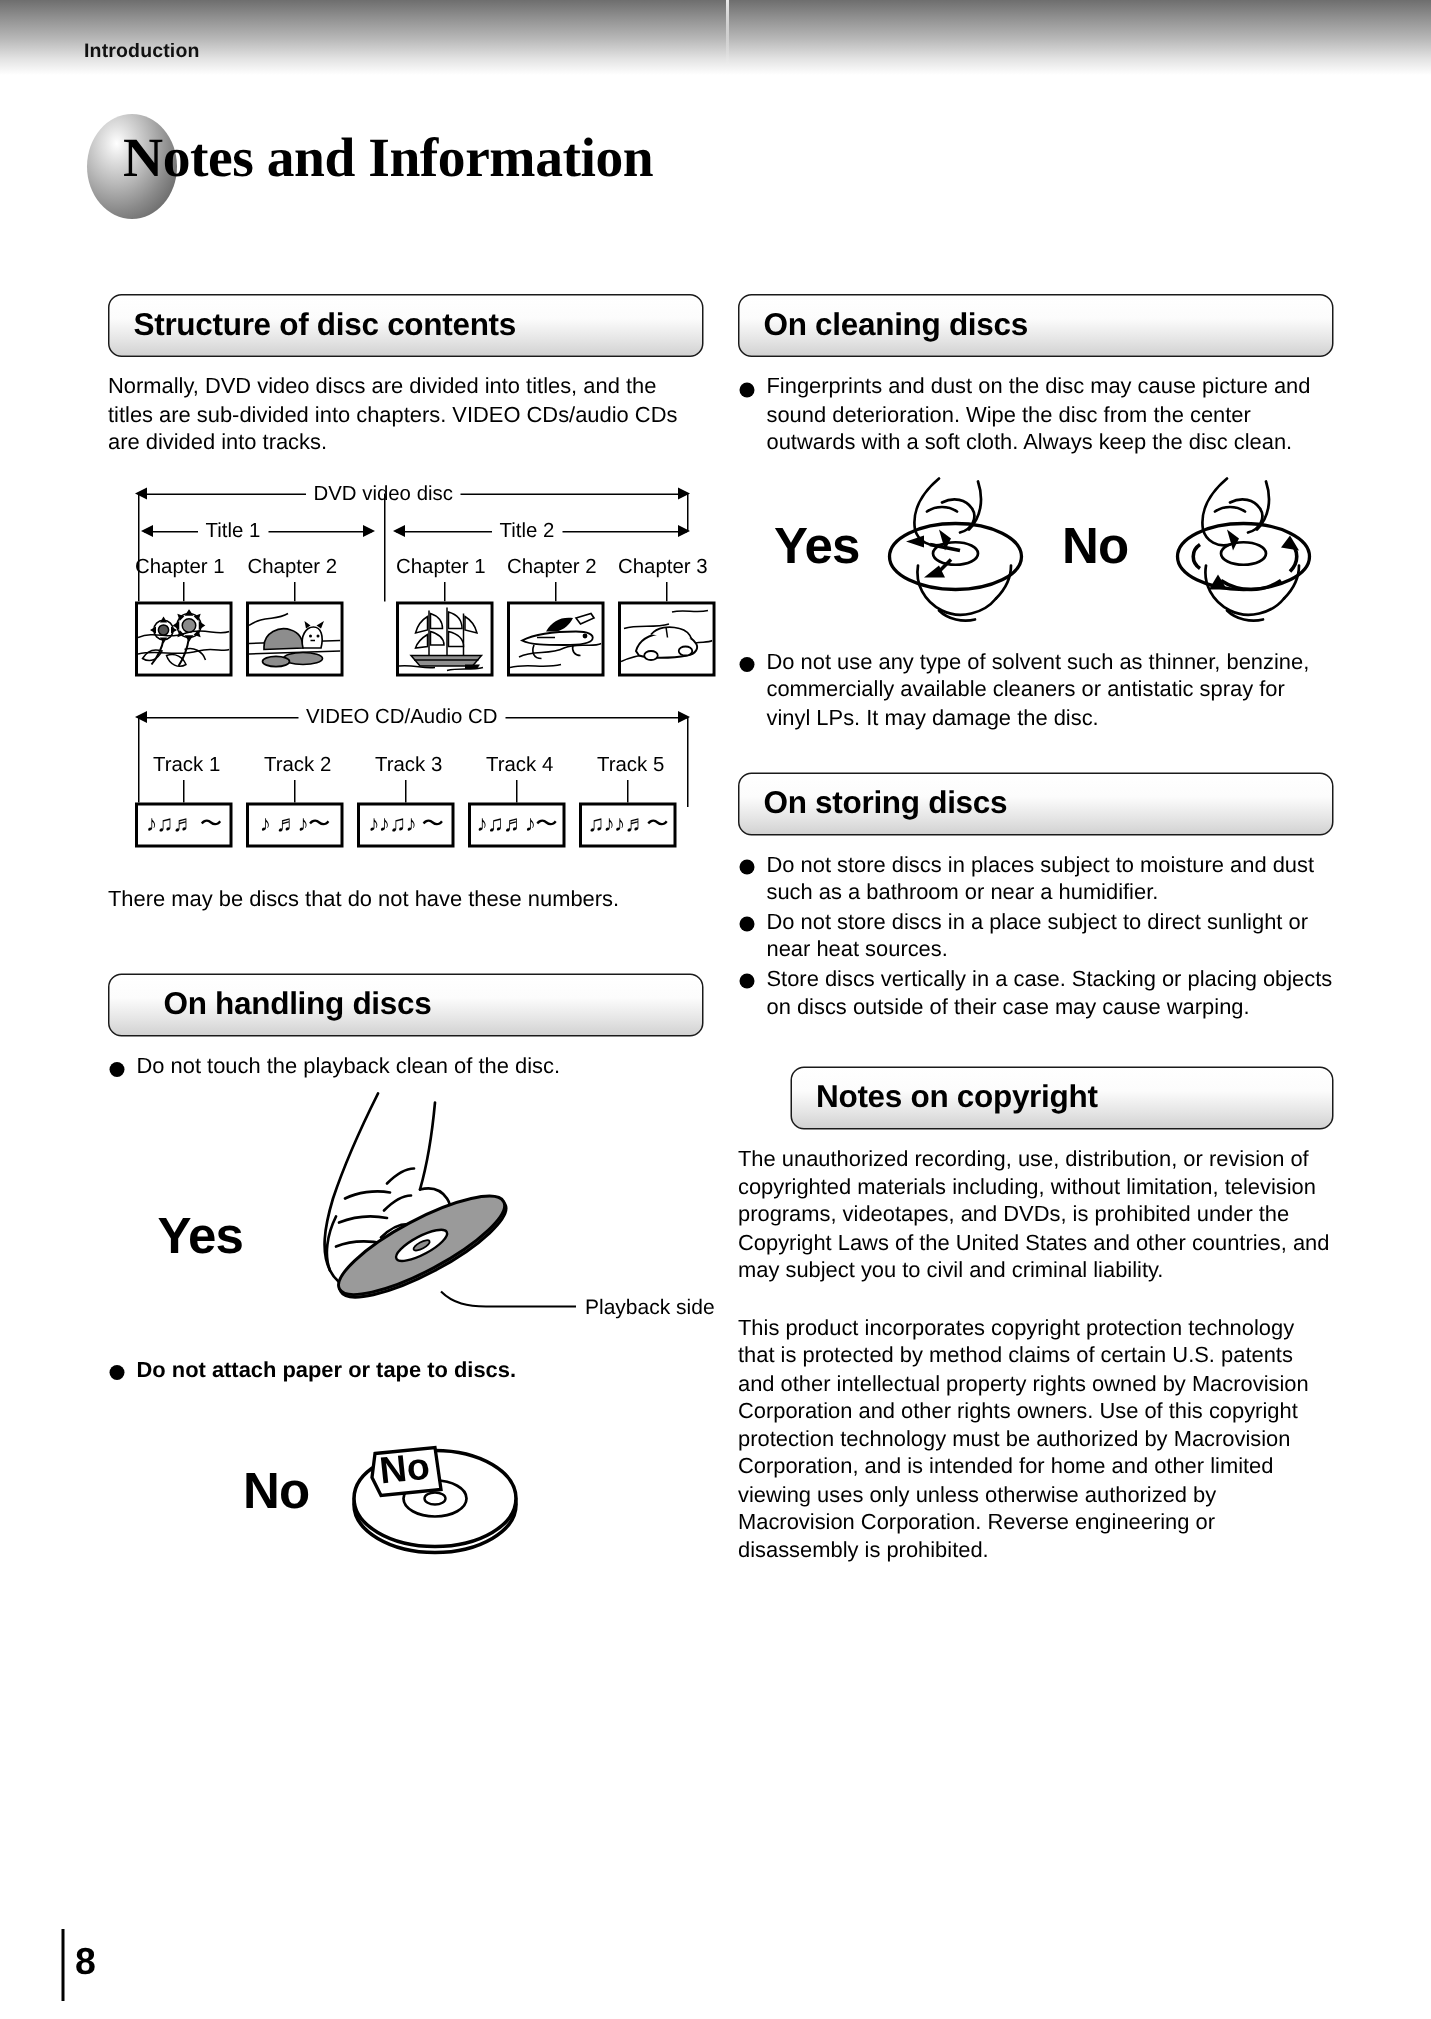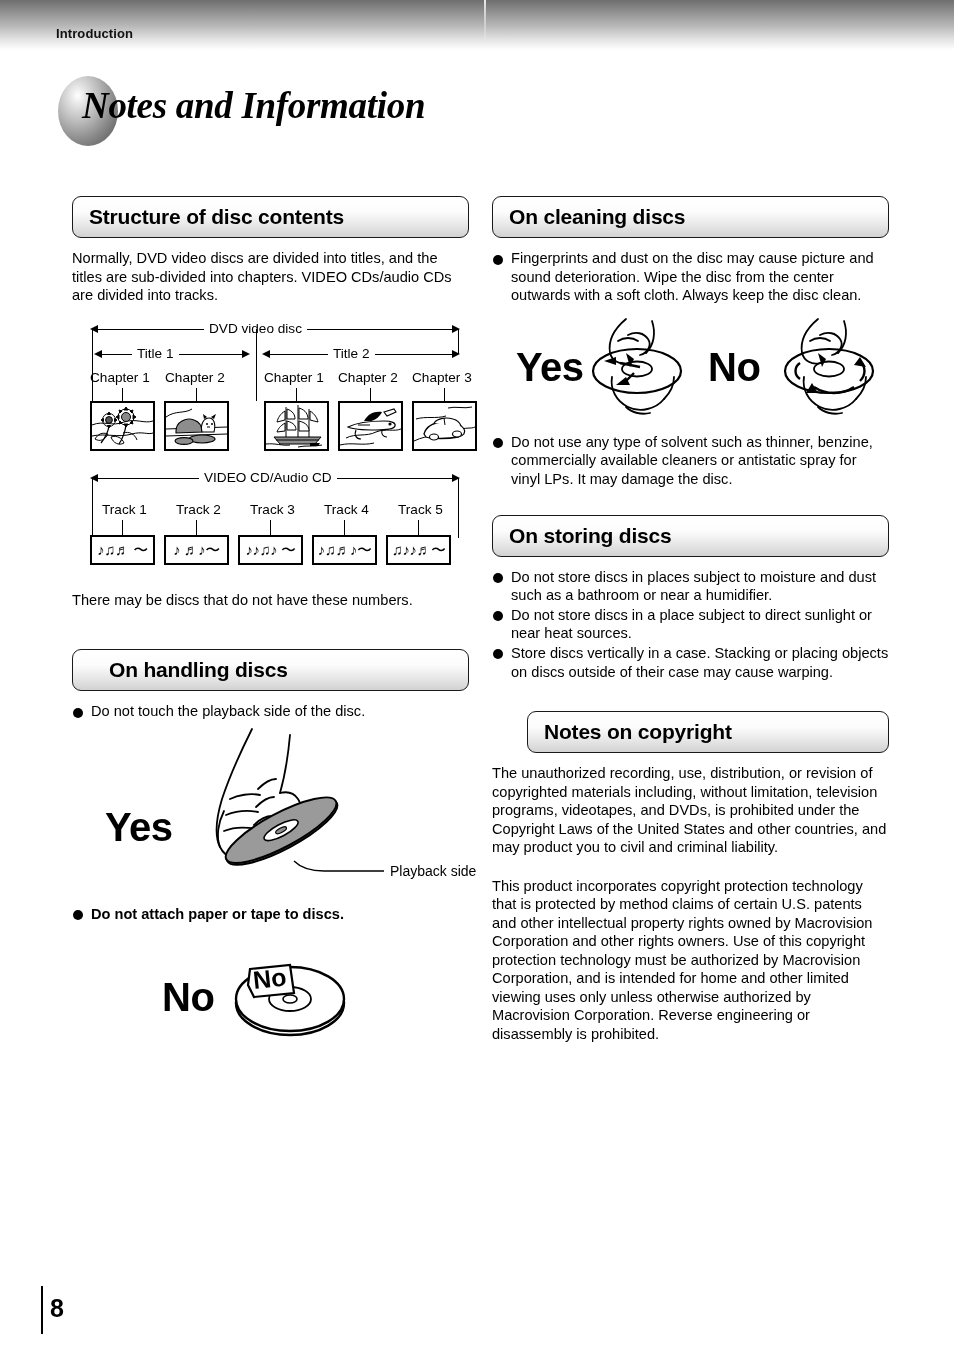--- a/index.html
+++ b/index.html
@@ -33,21 +33,21 @@
     position:absolute; left:58px; top:76px; height:70px;
   }
   .title-sphere{
     position:absolute; left:0; top:0; width:60px; height:70px;
     border-radius:50%;
     background:radial-gradient(ellipse at 33% 28%, #ffffff 0%, #e6e6e6 13%, #b9b9b9 38%, #8a8a8a 63%, #6a6a6a 82%, #9c9c9c 100%);
   }
   .title-text{
     position:absolute; left:24px; top:8px;
     font-family:"Liberation Serif", serif;
-    font-style:italic; font-weight:bold;
+    font-weight:bold;
     font-size:37px; letter-spacing:-.3px;
     white-space:nowrap;
   }
 
   
   .col{ position:absolute; top:196px; width:397px; }
   .col-left{ left:72px; }
   .col-right{ left:492px; }
 
   
@@ -110,21 +110,21 @@
   .trackbox{
     position:absolute; width:65px; height:30px;
     border:2px solid #000; background:#fff;
     font-size:15px; line-height:26px; text-align:center;
     letter-spacing:-.5px; overflow:hidden; white-space:nowrap;
   }
 
   
   .illus{ position:relative; }
   .big-word{
-    position:absolute; font-size:40px; font-weight:bold; letter-spacing:-.5px;
+    position:absolute; font-size:34px; font-weight:bold; letter-spacing:-.5px;
   }
   .caption-sm{ position:absolute; font-size:14px; white-space:nowrap; }
 
   
   .page-num-rule{
     position:absolute; left:41px; top:1286px; width:2.4px; height:48px; background:#000;
   }
   .page-num{
     position:absolute; left:50px; top:1294px;
     font-size:25px; font-weight:bold;
@@ -327,21 +327,21 @@
 
   <div class="body-text" style="margin-top:26px;">
     <p>There may be discs that do not have these numbers.</p>
   </div>
 
   <div class="sec-head" style="margin-top:40px;padding-left:36px;">
     <span>On handling discs</span>
   </div>
 
   <ul class="bullet-list">
-    <li>Do not touch the playback side of the disc.</li>
+    <li>Do not touch the playback clean of the disc.</li>
   </ul>
 
   <div class="illus" style="height:180px; margin-top:6px;">
     <div class="big-word" style="left:33px; top:78px;">Yes</div>
     <svg width="260" height="180" viewBox="0 0 260 180" style="position:absolute; left:100px; top:0;">
       <g stroke="#000" fill="none" stroke-width="1.8" stroke-linecap="round" stroke-linejoin="round">
 
         <path d="M80 2 C70 22,58 48,50 72 C44 92,42 108,48 120 C54 132,68 136,80 130"></path>
         <path d="M118 8 C116 30,112 52,108 66"></path>
         <path d="M48 120 C44 110,46 96,52 84"></path>
@@ -457,20 +457,20 @@
     <li>Do not store discs in places subject to moisture and dust such as a bathroom or near a humidifier.</li>
     <li>Do not store discs in a place subject to direct sunlight or near heat sources.</li>
     <li>Store discs vertically in a case. Stacking or placing objects on discs outside of their case may cause warping.</li>
   </ul>
 
   <div class="sec-head" style="margin-top:30px;margin-left:35px;">
     <span>Notes on copyright</span>
   </div>
 
   <div class="body-text">
-    <p style="margin-bottom:20px;">The unauthorized recording, use, distribution, or revision of copyrighted materials including, without limitation, television programs, videotapes, and DVDs, is prohibited under the Copyright Laws of the United States and other countries, and may product you to civil and criminal liability.</p>
+    <p style="margin-bottom:20px;">The unauthorized recording, use, distribution, or revision of copyrighted materials including, without limitation, television programs, videotapes, and DVDs, is prohibited under the Copyright Laws of the United States and other countries, and may subject you to civil and criminal liability.</p>
     <p>This product incorporates copyright protection technology that is protected by method claims of certain U.S. patents and other intellectual property rights owned by Macrovision Corporation and other rights owners. Use of this copyright protection technology must be authorized by Macrovision Corporation, and is intended for home and other limited viewing uses only unless otherwise authorized by Macrovision Corporation. Reverse engineering or disassembly is prohibited.</p>
   </div>
 
 </div>
 
 <div class="page-num-rule"></div>
 <div class="page-num">8</div>
 
 </body></html>

